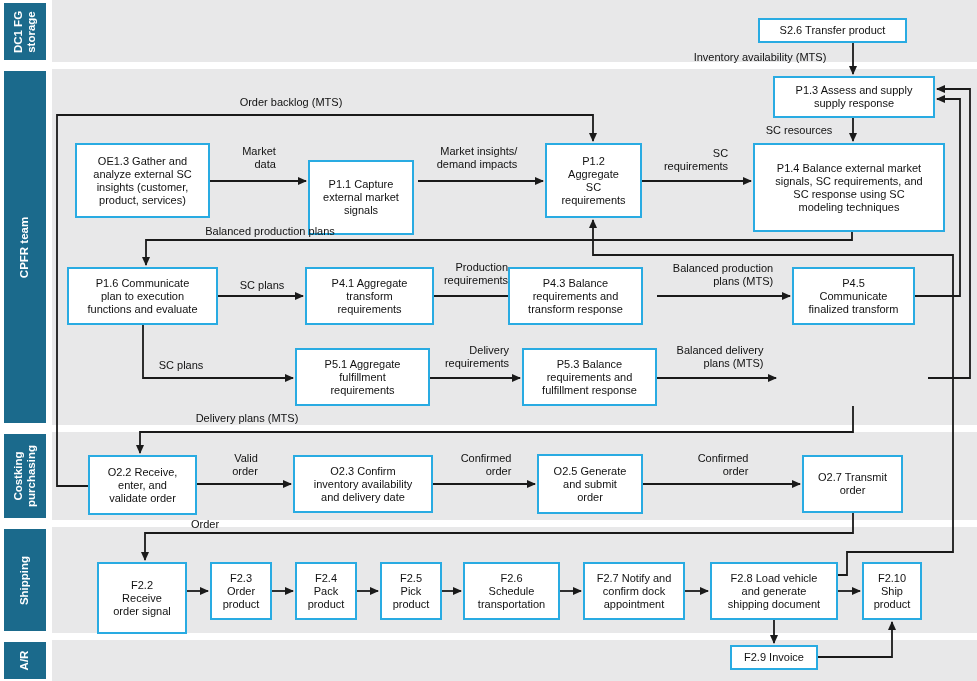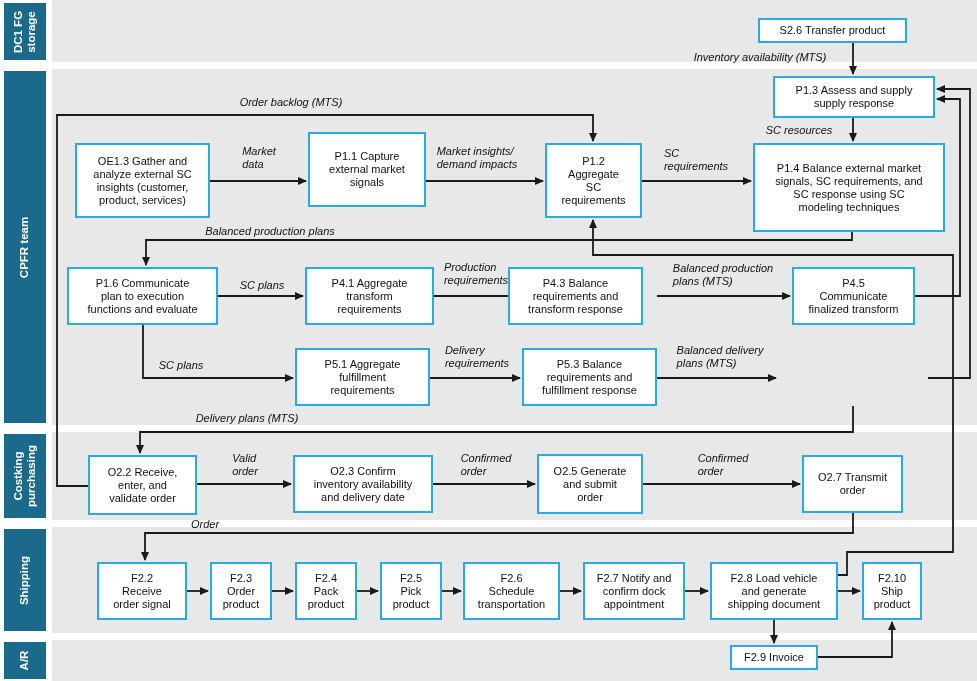--- a/index.html
+++ b/index.html
@@ -4,22 +4,22 @@
 <style>
   html,body{margin:0;padding:0;background:#fff;}
   body{font-family:"Liberation Sans",sans-serif;}
   .canvas{position:relative;width:977px;height:681px;background:#fff;overflow:hidden;}
   .lane{position:absolute;left:52px;width:925px;background:var(--lane-bg,#e8e8e9);}
   .bar{position:absolute;left:4px;width:42px;background:var(--lane-bar,#1b6a8c);display:flex;align-items:center;justify-content:center;}
   .bar span{transform:rotate(-90deg);white-space:pre;text-align:center;color:#fff;font-weight:bold;font-size:11.5px;line-height:13px;width:max-content;}
   .box{position:absolute;box-sizing:border-box;background:#fff;border:2px solid var(--box-border,#29abe2);
        display:flex;align-items:center;justify-content:center;text-align:center;
        font-size:11px;line-height:13px;white-space:pre-line;color:#111;padding:1px;}
-  .flabel{position:absolute;transform:translate(-50%,-50%);font-style:italic;font-size:11px;line-height:12.5px;
-          text-align:left;white-space:pre-line;color:#111;width:max-content;}
+  .flabel{position:absolute;transform:translate(-50%,-50%);font-size:11px;line-height:12.5px;
+          text-align:right;white-space:pre-line;color:#111;width:max-content;}
   svg.wires{position:absolute;left:0;top:0;pointer-events:none;}
   svg.wires path.w{fill:none;stroke:var(--line,#1a1a1a);stroke-width:1.8;}
 </style>
 </head>
 <body>
 
 <div class="canvas">
 
   <div class="lane" style="top:0;height:62px"></div>
   <div class="lane" style="top:69px;height:356px"></div>
@@ -83,21 +83,21 @@
     <path class="w" marker-end="url(#arr)" d="M838,575 L847,575 L847,552 L953,552 L953,255 L593,255 L593,220"></path>
   </svg>
 
   <div class="box" style="left:758px;top:18px;width:149px;height:25px">S2.6 Transfer product</div>
   <div class="box" style="left:773px;top:76px;width:162px;height:42px">P1.3 Assess and supply
 supply response</div>
   <div class="box" style="left:75px;top:143px;width:135px;height:75px">OE1.3 Gather and
 analyze external SC
 insights (customer,
 product, services)</div>
-  <div class="box" style="left:308px;top:132px;width:118px;height:75px">P1.1 Capture
+  <div class="box" style="left:308px;top:160px;width:106px;height:75px">P1.1 Capture
 external market
 signals</div>
   <div class="box" style="left:545px;top:143px;width:97px;height:75px">P1.2
 Aggregate
 SC
 requirements</div>
   <div class="box" style="left:753px;top:143px;width:192px;height:89px">P1.4 Balance external market
 signals, SC requirements, and
 SC response using SC
 modeling techniques</div>
@@ -123,21 +123,21 @@
 enter, and
 validate order</div>
   <div class="box" style="left:293px;top:455px;width:140px;height:58px">O2.3 Confirm
 inventory availability
 and delivery date</div>
   <div class="box" style="left:537px;top:454px;width:106px;height:60px">O2.5 Generate
 and submit
 order</div>
   <div class="box" style="left:802px;top:455px;width:101px;height:58px">O2.7 Transmit
 order</div>
-  <div class="box" style="left:97px;top:562px;width:90px;height:58px">F2.2
+  <div class="box" style="left:97px;top:562px;width:90px;height:72px">F2.2
 Receive
 order signal</div>
   <div class="box" style="left:210px;top:562px;width:62px;height:58px">F2.3
 Order
 product</div>
   <div class="box" style="left:295px;top:562px;width:62px;height:58px">F2.4
 Pack
 product</div>
   <div class="box" style="left:380px;top:562px;width:62px;height:58px">F2.5
 Pick

